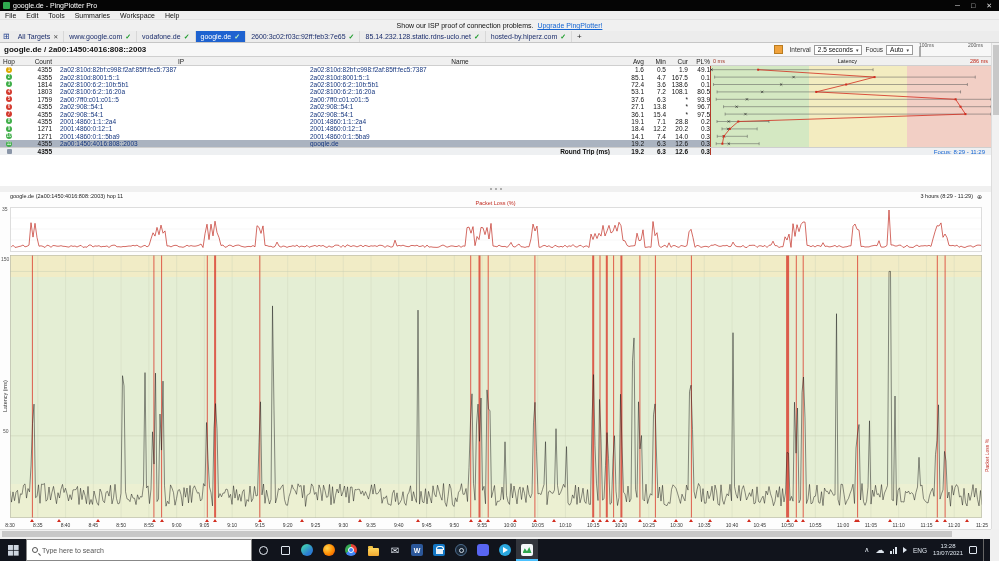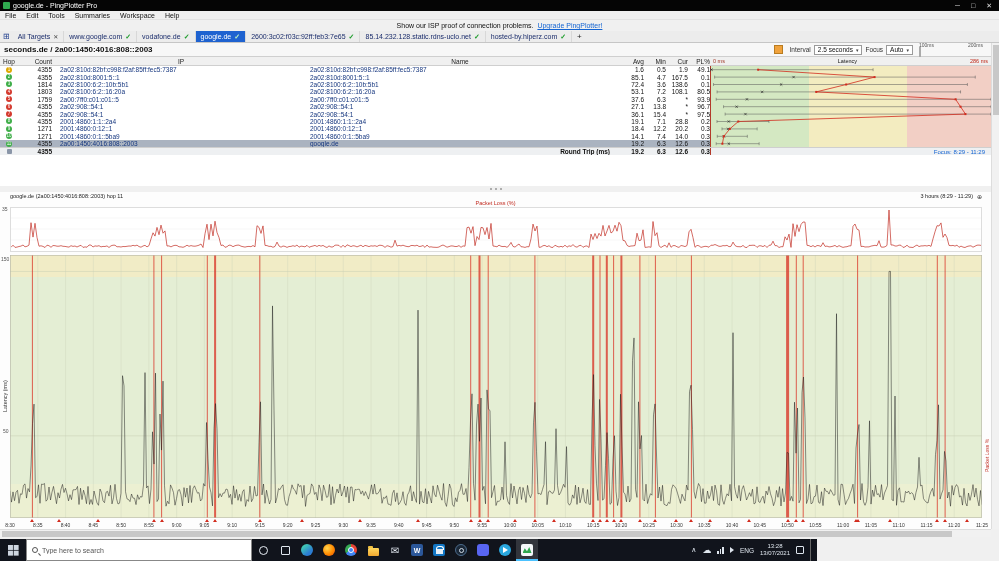--- a/index.html
+++ b/index.html
@@ -97,21 +97,21 @@
   .xtick{position:absolute;top:3px;width:18px;margin-left:-9px;text-align:center;font-size:5px;color:#333;}
   .tri{position:absolute;top:0;width:0;height:0;border-left:2px solid transparent;border-right:2px solid transparent;border-bottom:3px solid #d22b1d;}
 
   
   .hscroll{position:absolute;left:0;top:529px;width:991px;height:8px;background:#f1f1f1;border-top:1px solid #ddd;}
   .hthumb{position:absolute;left:2px;top:1px;width:950px;height:6px;background:#c8c8c8;}
   .vscroll{position:absolute;left:991px;top:43px;width:8px;height:486px;background:#f1f1f1;border-left:1px solid #ddd;}
   .vthumb{position:absolute;left:1px;top:2px;width:6px;height:70px;background:#c8c8c8;}
 
   
-  .taskbar{position:absolute;left:0;top:539px;width:817px;height:22px;background:#11141c;display:flex;align-items:center;color:#dfe6ee;}
+  .taskbar{position:absolute;left:0;top:539px;width:990px;height:22px;background:#11141c;display:flex;align-items:center;color:#dfe6ee;}
   .start{width:26px;height:22px;display:flex;align-items:center;justify-content:center;flex:none;}
   .search{width:226px;height:22px;background:#fff;border:1px solid #888;display:flex;align-items:center;gap:4px;flex:none;}
   .mag{width:6px;height:6px;border:1px solid #555;border-radius:50%;position:relative;margin-left:5px;flex:none;}
   .mag::after{content:'';position:absolute;width:3px;height:1px;background:#555;transform:rotate(45deg);left:5px;top:6px;}
   .searchinput{border:none;outline:none;background:transparent;font-size:7px;color:#333;width:180px;font-family:"Liberation Sans",sans-serif;}
   .searchinput::placeholder{color:#555;}
   .ticons{display:flex;align-items:center;}
   .tb-ico{width:22px;height:22px;display:flex;align-items:center;justify-content:center;position:relative;}
   .tb-ico.active{background:rgba(255,255,255,.14);box-shadow:inset 0 -2px 0 #4cc2ff;}
   .ai{width:12px;height:12px;display:block;position:relative;}
@@ -207,21 +207,21 @@
         </div>
         <div class="tab">
           <span>hosted-by.hiperz.com</span>
           <span class="check">✓</span>
         </div>
       </div>
     <span class="newtab">+</span>
   </div>
 
   <div class="tracehdr">
-    <span class="target">seconds.de / 2a00:1450:4016:808::2003</span>
+    <span class="target">google.de / 2a00:1450:4016:808::2003</span>
     <span class="pausebtn"></span>
     <span class="ctl-label">Interval</span>
     <span class="select">
       <span>2.5 seconds</span>
       <span class="dd">▾</span>
     </span>
     <span class="ctl-label">Focus</span>
     <span class="select">
       <span>Auto</span>
       <span class="dd">▾</span>

